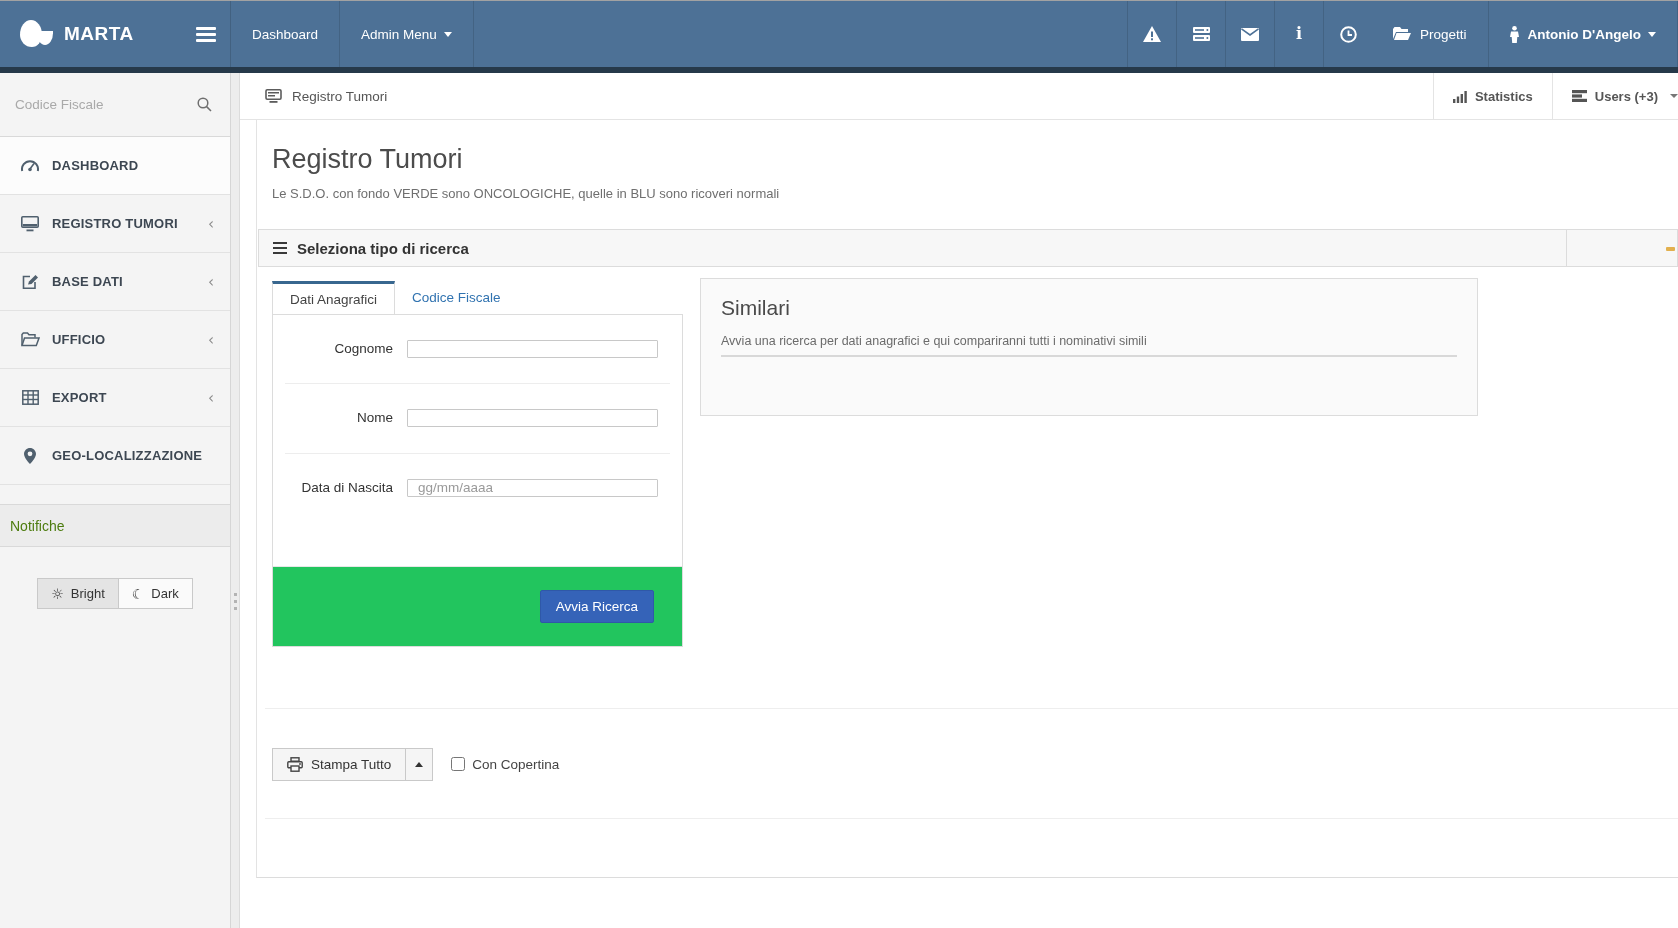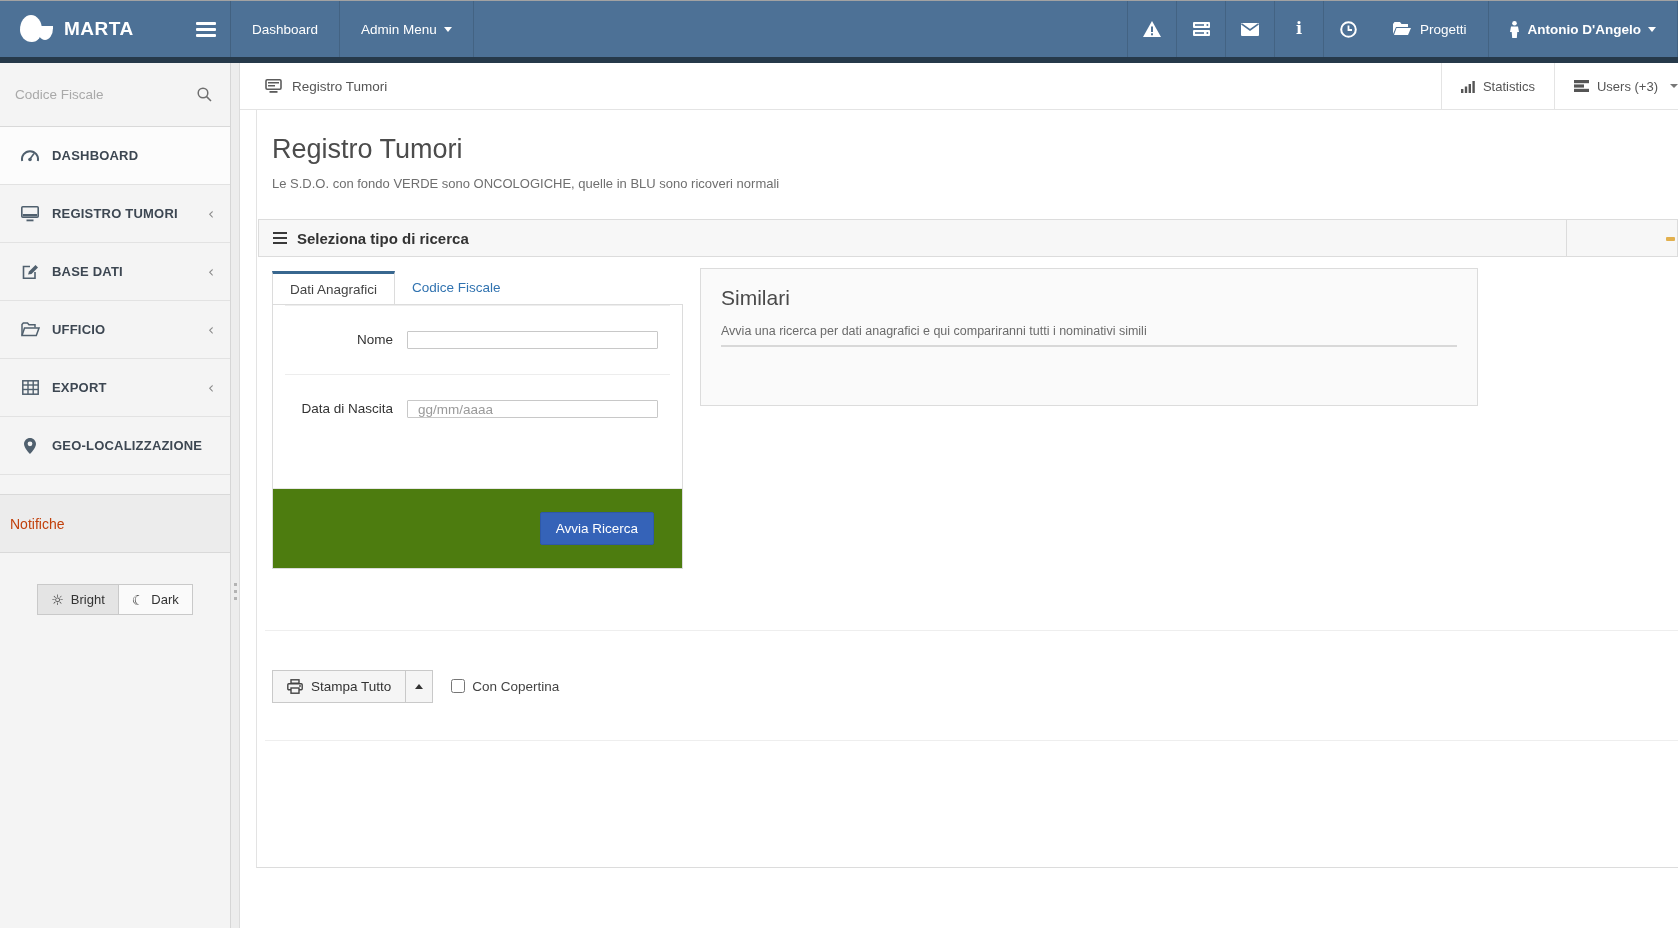--- a/index.html
+++ b/index.html
@@ -1,19 +1,19 @@
 <!DOCTYPE html>
 <html><head>
 <meta charset="utf-8">
 <style>
   * { margin:0; padding:0; box-sizing:border-box; }
   html,body { width:1678px; height:928px; background:#fff; font-family:"Liberation Sans", sans-serif; overflow:hidden; }
 
   
-  .topnav { height:57px; background:#4d7196; display:flex; align-items:stretch; border-top:1px solid #a2a2a2; color:#fff; }
+  .topnav { height:67px; background:#4d7196; display:flex; align-items:stretch; border-top:1px solid #a2a2a2; color:#fff; }
   .brand-area { width:231px; display:flex; align-items:center; padding:0 14px 0 20px; border-right:1px solid rgba(0,0,0,.14); }
   .logo { position:relative; width:34px; height:30px; margin-right:10px; flex:0 0 auto; }
   .logo .blob1 { position:absolute; left:0; top:1px; width:22px; height:27px; background:#fff; border-radius:50% 50% 46% 54%/55% 55% 45% 45%; }
   .logo .blob2 { position:absolute; left:17px; top:12px; width:16px; height:14px; background:#fff; border-radius:0 0 60% 60%/0 0 100% 100%; }
   .brand-text { font-size:19px; font-weight:bold; letter-spacing:.5px; flex:1; }
   .hamburger { width:20px; cursor:pointer; display:flex; flex-direction:column; gap:3px; }
   .hamburger i { display:block; height:3px; background:#fff; border-radius:1px; }
   .nav-item { display:flex; align-items:center; padding:0 21px; font-size:13.5px; border-right:1px solid rgba(0,0,0,.12); cursor:pointer; }
   .nav-spacer { flex:1; }
   .nav-icon-btn { width:49px; display:flex; align-items:center; justify-content:center; border-left:1px solid rgba(0,0,0,.12); cursor:pointer; }
@@ -33,39 +33,39 @@
   .side-search { height:64px; position:relative; border-bottom:1px solid #d9d9d9; display:flex; align-items:center; }
   .side-search input { flex:1; border:none; outline:none; background:transparent; font-size:13.5px; color:#555; padding:0 34px 0 15px; font-family:inherit; }
   .side-search input::placeholder { color:#a9a9a9; }
   .side-search .mag { position:absolute; right:18px; top:24px; color:#6e6e6e; cursor:pointer; }
   .side-item { height:58px; display:flex; align-items:center; border-bottom:1px solid #e2e2e2; cursor:pointer; color:#3d4752; position:relative; }
   .side-item.active { background:#fcfcfc; }
   .side-item .s-icon { width:20px; margin:0 12px 0 20px; color:#50606e; display:flex; justify-content:center; }
   .side-item .s-label { font-size:13px; font-weight:bold; letter-spacing:.2px; }
   .side-item .chev { position:absolute; right:16px; color:#8a8a8a; font-size:15px; font-family:"DejaVu Sans",sans-serif; }
   .side-gap { height:19px; }
-  .notif-header { height:59px; background:#ececec; border-top:1px solid #d9d9d9; border-bottom:1px solid #d9d9d9; display:flex; align-items:center; padding-left:10px; font-size:14px; color:#c2410c; }
+  .notif-header { height:43px; background:#ececec; border-top:1px solid #d9d9d9; border-bottom:1px solid #d9d9d9; display:flex; align-items:center; padding-left:10px; font-size:14px; color:#4d7c0f; }
   .theme-row { display:flex; justify-content:center; margin-top:31px; }
   .btn-theme { display:flex; align-items:center; gap:7px; font-size:13px; color:#333; border:1px solid #c9c9c9; padding:7px 13px; cursor:pointer; background:#fafafa; font-family:inherit; }
   .btn-theme.active { background:#e4e4e4; }
   .btn-theme + .btn-theme { border-left:none; }
   .theme-glyph { font-family:"DejaVu Sans", sans-serif; font-size:14px; line-height:1; }
 
   
   .gutter { width:9px; background:#ededed; border-right:1px solid #dcdcdc; cursor:col-resize; display:flex; flex-direction:column; align-items:center; }
   .grip { margin-top:520px; display:flex; flex-direction:column; gap:4px; }
   .grip i { width:3px; height:3px; background:#b3b3b3; display:block; }
 
   
   .main { flex:1; background:#fff; display:flex; flex-direction:column; overflow:hidden; }
   .crumb-bar { height:47px; border-bottom:1px solid #e4e4e4; display:flex; align-items:stretch; }
   .crumb-left { display:flex; align-items:center; gap:10px; padding-left:25px; font-size:13.5px; color:#555; }
   .crumb-left svg { color:#5c5c5c; }
   .crumb-spacer { flex:1; }
-  .crumb-link { display:flex; align-items:center; gap:8px; padding:0 19px; border-left:1px solid #e4e4e4; font-size:13px; color:#555; cursor:pointer; white-space:nowrap; }
+  .crumb-link { display:flex; align-items:center; gap:8px; padding:0 19px; border-left:1px solid #e4e4e4; font-size:13px; color:#555; cursor:pointer; white-space:nowrap;font-weight:bold; }
   .crumb-link:last-child { padding-right:0; }
   .crumb-link svg { color:#555; }
   .crumb-caret { display:inline-block; width:0; height:0; border-left:4px solid transparent; border-right:4px solid transparent; border-top:4px solid #777; margin-left:4px; }
 
   
   .content-card { margin-left:16px; height:758px; border-left:1px solid #e3e3e3; border-bottom:1px solid #dcdcdc; padding-left:1px; position:relative; }
   .page-title { font-size:27px; font-weight:300; color:#4c4c4c; margin:24px 0 0 14px; }
   .page-sub { font-size:13px; color:#6f6f6f; margin:11px 0 0 14px; }
 
   
@@ -83,21 +83,21 @@
   .tab { padding:0 17px; height:33px; display:flex; align-items:center; font-size:13.5px; cursor:pointer; }
   .tab.active { background:#fff; border-top:3px solid #38678f; border-left:1px solid #dcdcdc; border-right:1px solid #dcdcdc; color:#444; margin-bottom:-1px; }
   .tab.inactive { color:#3173b0; }
   .form-box { border:1px solid #dcdcdc; background:#fff; }
   .form-row { display:flex; align-items:center; padding:24px 24px; }
   .form-row .flabel { flex:0 0 96px; text-align:right; font-size:13.5px; color:#333; line-height:1.5; }
   .form-row input { flex:1; height:18px; margin-left:14px; border:1px solid #c8c8c8; border-radius:1px; padding:0 10px; font-size:13.5px; color:#555; font-family:inherit; outline:none; }
   .form-row input::placeholder { color:#9a9a9a; }
   .row-divider { border-top:1px solid #ededed; margin:0 12px; }
   .form-pad { height:44px; }
-  .form-footer { background:#4d7c0f; border-top:1px solid #e7e7e7; padding:23px 28px; text-align:right; }
+  .form-footer { background:#22c55e; border-top:1px solid #e7e7e7; padding:23px 28px; text-align:right; }
   .btn-primary { background:#3563b8; border:1px solid #2f58a8; color:#fff; font-size:13.5px; padding:8px 15px; border-radius:2px; cursor:pointer; font-family:inherit; }
 
   .similari-box { margin-left:17px; width:778px; height:138px; border:1px solid #dcdcdc; background:#fafafa; padding:17px 20px; margin-top:-3px; }
   .similari-title { font-size:21px; font-weight:300; color:#4a4a4a; }
   .similari-desc { font-size:12.5px; color:#6b6b6b; margin-top:14px; padding-bottom:7px; border-bottom:2px solid #d8d8d8; }
 
   .hr-line { border:none; border-top:1px solid #eee; margin:61px 0 0 7px; }
   .print-row { display:flex; align-items:center; margin:39px 0 0 14px; }
   .btn-group { display:flex; }
   .btn-default { display:flex; align-items:center; gap:8px; background:#f5f5f5; border:1px solid #c9c9c9; color:#333; font-size:13.5px; padding:8px 14px; cursor:pointer; font-family:inherit; }
@@ -342,20 +342,24 @@
         <div class="search-col">
           <div class="tabs-row">
             <div class="tab active">
               <span>Dati Anagrafici</span>
             </div>
             <div class="tab inactive">
               <span>Codice Fiscale</span>
             </div>
           </div>
           <div class="form-box">
+            <div class="form-row">
+              <span class="flabel">Cognome</span>
+              <input type="text" style="">
+            </div>
             <div class="row-divider"></div>
             <div class="form-row">
               <span class="flabel">Nome</span>
               <input type="text" style="">
             </div>
             <div class="row-divider"></div>
             <div class="form-row">
               <span class="flabel">Data di Nascita</span>
               <input type="text" placeholder="gg/mm/aaaa" style="">
             </div>

